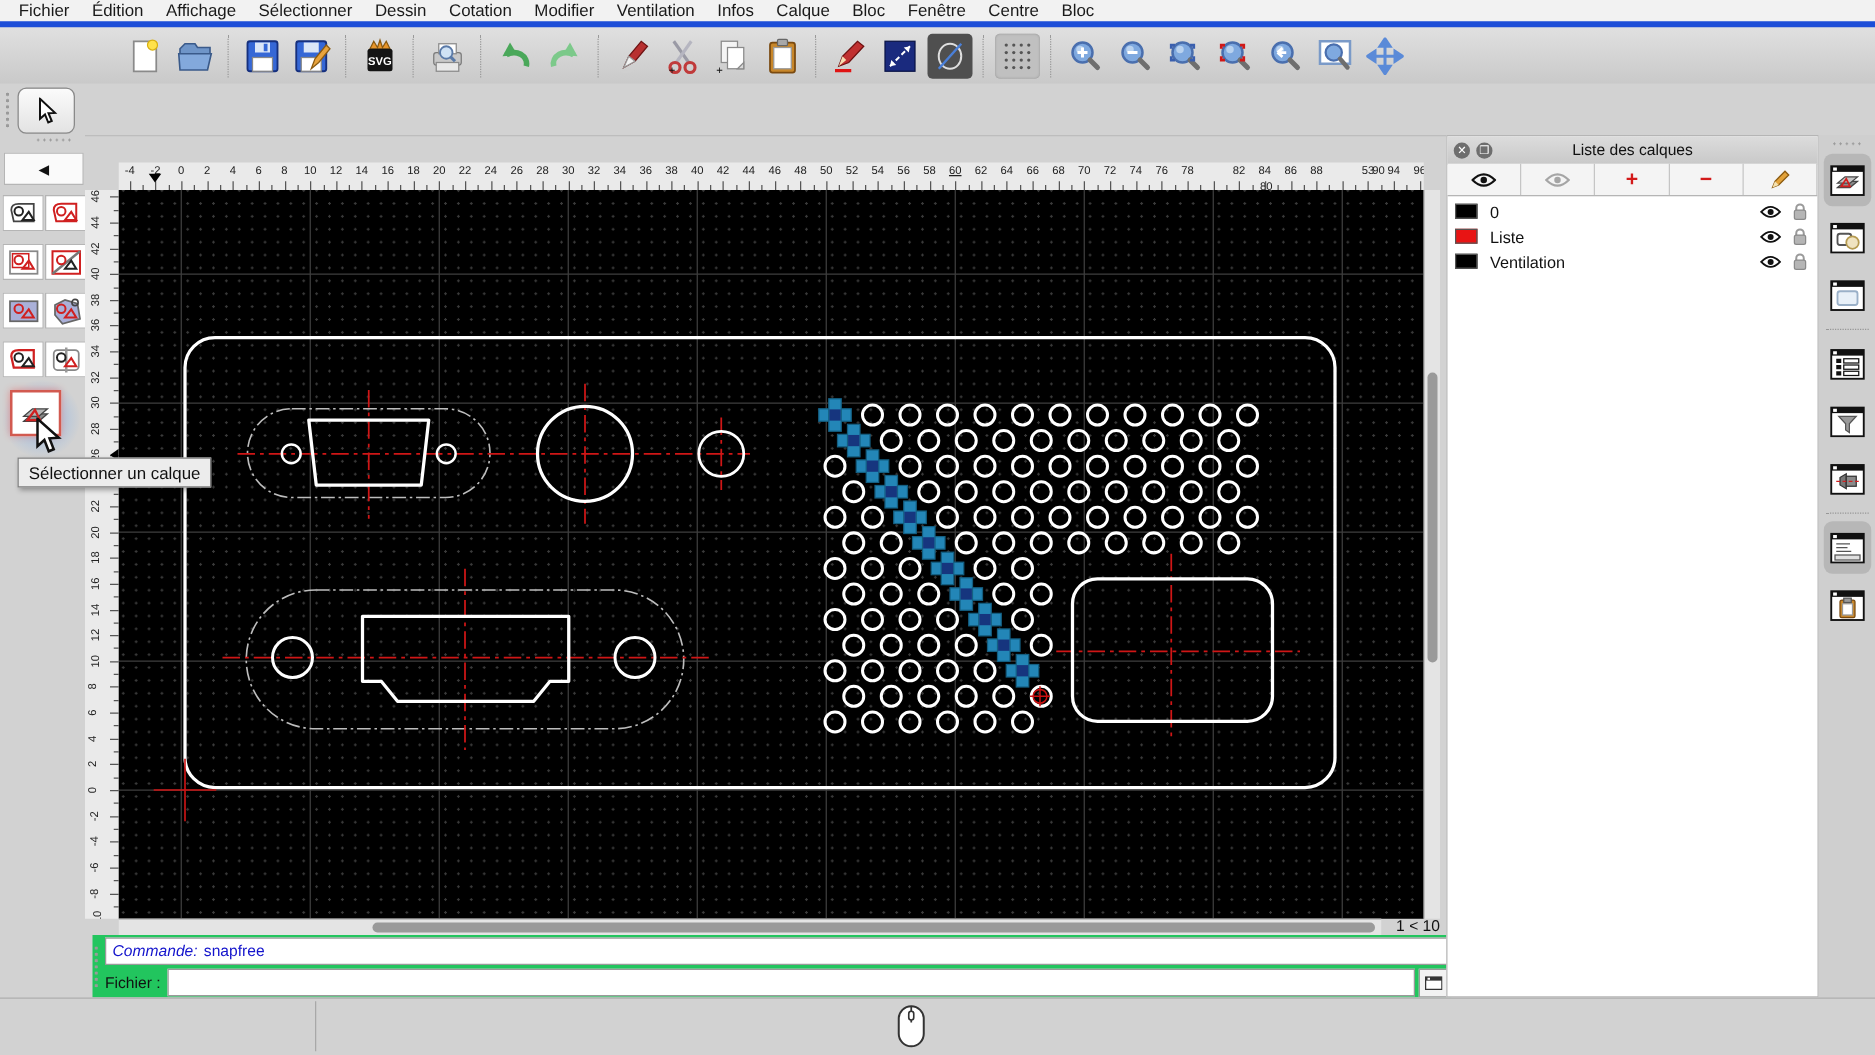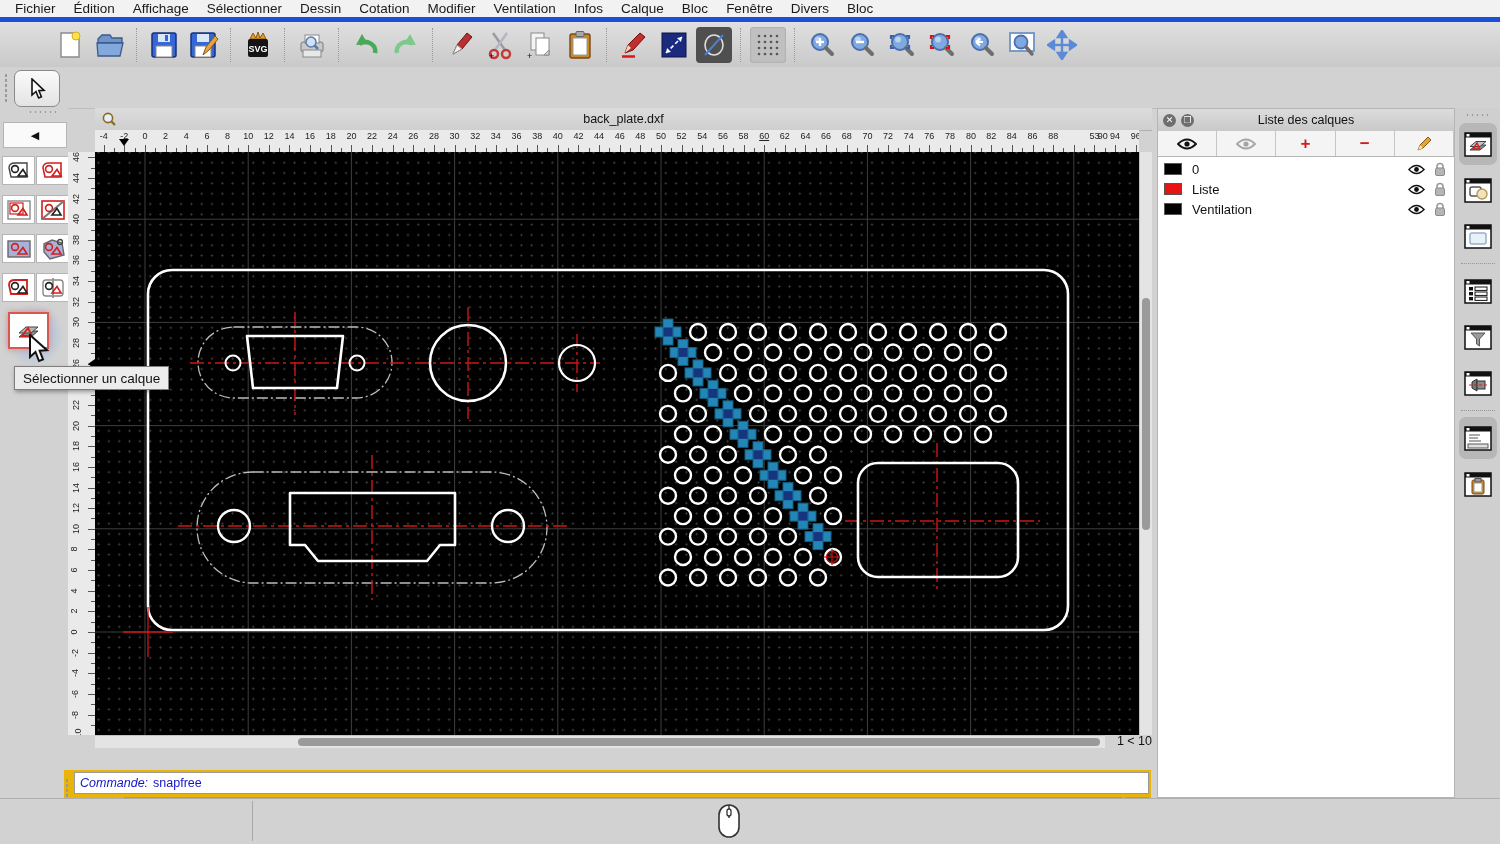--- a/index.html
+++ b/index.html
@@ -5,21 +5,21 @@
   html,body{margin:0;padding:0;background:#888;}
   #app{position:relative;width:1500px;height:844px;background:#d2d2d2;overflow:hidden;
        font-family:"Liberation Sans","DejaVu Sans",sans-serif;color:#111;}
   
   #menubar{position:absolute;left:0;top:0;width:1500px;height:22px;background:#f2f2f2;
            border-bottom:5px solid #1d4ed8;display:flex;align-items:center;padding-left:6px;box-sizing:border-box;}
   .menu-item{font-size:13.5px;padding:0 9px;color:#1a1a1a;white-space:nowrap;}
   
   #toolbar{position:absolute;left:0;top:22px;width:1500px;height:45px;
            background:linear-gradient(#e0e0e0,#c9c9c9);display:flex;align-items:center;
-           padding-left:50px;box-sizing:border-box;}
+           padding-left:96px;box-sizing:border-box;}
   .tb-btn{width:36px;height:36px;display:flex;align-items:center;justify-content:center;flex:0 0 auto;margin:0 2px;}
   .tb-sep{width:1px;height:34px;border-left:1px dotted #9a9a9a;margin:0 6px;flex:0 0 auto;}
   .pressed-dark{background:#4f4f4f;border-radius:4px;}
   .pressed-light{background:#c0c0c0;border-radius:4px;box-shadow:inset 0 0 2px #909090;}
   
   #row2{position:absolute;left:0;top:67px;width:1500px;height:41px;background:#d2d2d2;border-bottom:1px solid #bdbdbd;}
   #arrow-tool{position:absolute;left:14px;top:3px;width:44px;height:35px;border:1.5px solid #8a8a8a;
               border-radius:7px;background:linear-gradient(#fbfbfb,#e3e3e3);display:flex;align-items:center;justify-content:center;}
   .handle-dots{position:absolute;left:4px;top:6px;width:4px;height:30px;
                background-image:radial-gradient(#9a9a9a 1px,transparent 1.2px);background-size:4px 5px;}
@@ -53,21 +53,21 @@
              border-right:7px solid #000;transform:translateY(-50%);}
   #canvas{position:absolute;left:95px;top:152px;width:1044px;height:583px;background-color:#000;
           background-image:radial-gradient(#3a3a3a 0.9px,transparent 1.15px);
           background-size:10.32px 10.32px;background-position:50px 480px;}
   #vscroll{position:absolute;left:1139px;top:152px;width:13px;height:583px;background:#e4e4e4;border-left:1px solid #c0c0c0;box-sizing:border-box;}
   #vthumb{position:absolute;left:2px;top:146px;width:8px;height:232px;background:#9a9a9a;border-radius:5px;}
   #hscroll{position:absolute;left:95px;top:735px;width:1010px;height:13px;background:#e4e4e4;border-top:1px solid #c0c0c0;box-sizing:border-box;}
   #hthumb{position:absolute;left:203px;top:2px;width:802px;height:8px;background:#9a9a9a;border-radius:5px;}
   #zoom-label{position:absolute;left:1100px;top:734px;width:52px;height:15px;font-size:12.5px;text-align:right;color:#111;}
   
-  #cmddock{position:absolute;left:64px;top:748px;width:1087px;height:50px;background:#eab308;margin-top:22px;}
+  #cmddock{position:absolute;left:74px;top:748px;width:1087px;height:50px;background:#22c55e;}
   #cmd-history{position:absolute;left:10px;top:2px;width:1075px;height:22px;background:#fff;border:1px solid #9a9a9a;
                font-size:12.5px;color:#1414cc;display:flex;align-items:center;padding-left:5px;box-sizing:border-box;}
   #cmd-history .lbl{font-style:italic;margin-right:5px;}
   #cmd-row{position:absolute;left:10px;top:27px;width:1075px;height:22px;display:flex;align-items:center;}
   #cmd-label{font-size:12.5px;margin-right:6px;white-space:nowrap;}
   #cmd-input{flex:1;height:20px;background:#fff;border:1px solid #9a9a9a;}
   #cmd-kbd{width:22px;height:21px;margin-left:3px;border:1px solid #9a9a9a;background:#f2f2f2;display:flex;align-items:center;justify-content:center;}
   
   #layerpanel{position:absolute;left:1157px;top:108px;width:298px;height:690px;background:#fff;border:1px solid #b5b5b5;box-sizing:border-box;}
   #lp-head{position:absolute;left:0;top:0;width:100%;height:22px;background:linear-gradient(#dcdcdc,#c9c9c9);
@@ -110,21 +110,21 @@
       <span class="menu-item">Affichage</span>
       <span class="menu-item">Sélectionner</span>
       <span class="menu-item">Dessin</span>
       <span class="menu-item">Cotation</span>
       <span class="menu-item">Modifier</span>
       <span class="menu-item">Ventilation</span>
       <span class="menu-item">Infos</span>
       <span class="menu-item">Calque</span>
       <span class="menu-item">Bloc</span>
       <span class="menu-item">Fenêtre</span>
-      <span class="menu-item">Divers</span>
+      <span class="menu-item">Centre</span>
       <span class="menu-item">Bloc</span>
     </div>
 
   <div id="toolbar">
       <div class="tb-btn">
         <span>
           <svg width="28" height="30" viewBox="0 0 28 30">
             <path d="M5 3 h13 l5 5 v19 h-18 z" fill="#fff" stroke="#8a8a8a" stroke-width="1.4"></path>
             <circle cx="20" cy="6" r="4" fill="#ffe24a" stroke="#d8b010"></circle>
           </svg>
@@ -468,27 +468,20 @@
       </div>
   </div>
 
   <div id="tooltip">Sélectionner un calque</div>
   <div id="cursor">
     <svg width="24" height="30" viewBox="0 0 24 30">
       <path d="M4 1 L4 23 L9.5 18 L13 27 L17 25.4 L13.6 16.7 L21 16.2 Z" fill="#fff" stroke="#111" stroke-width="2"></path>
     </svg>
   </div>
 
-  <div id="tabbar">
-    <svg width="16" height="16" viewBox="0 0 16 16" style="margin-left:6px;z-index:2">
-      <circle cx="7" cy="7" r="4.6" fill="#e8eef8" stroke="#8a6a20" stroke-width="1.6"></circle>
-      <line x1="10.4" y1="10.4" x2="14" y2="14" stroke="#8a6a20" stroke-width="2.2"></line>
-    </svg>
-    <span id="tab-title">back_plate.dxf</span>
-  </div>
 
   <div id="hruler">
       <div class="hr-tick" style="left: 8.72px; height: 7px;"></div>
       <div class="hr-label" style="left: 8.72px;">-4</div>
       <div class="hr-tick" style="left: 19.04px; height: 4px;"></div>
       <div class="hr-tick" style="left: 29.36px; height: 7px;"></div>
       <div class="hr-label" style="left: 29.36px;">-2</div>
       <div class="hr-tick" style="left: 39.68px; height: 4px;"></div>
       <div class="hr-tick" style="left: 50px; height: 7px;"></div>
       <div class="hr-label" style="left: 50px;">0</div>
@@ -604,21 +597,21 @@
       <div class="hr-tick" style="left: 813.68px; height: 7px;"></div>
       <div class="hr-label" style="left: 813.68px;">74</div>
       <div class="hr-tick" style="left: 824px; height: 4px;"></div>
       <div class="hr-tick" style="left: 834.32px; height: 7px;"></div>
       <div class="hr-label" style="left: 834.32px;">76</div>
       <div class="hr-tick" style="left: 844.64px; height: 4px;"></div>
       <div class="hr-tick" style="left: 854.96px; height: 7px;"></div>
       <div class="hr-label" style="left: 854.96px;">78</div>
       <div class="hr-tick" style="left: 865.28px; height: 4px;"></div>
       <div class="hr-tick" style="left: 875.6px; height: 7px;"></div>
-      <div class="hr-label" style="left: 876px;">80</div>
+      <div class="hr-label" style="left: 918px; margin-top: 13px;">80</div>
       <div class="hr-tick" style="left: 885.92px; height: 4px;"></div>
       <div class="hr-tick" style="left: 896.24px; height: 7px;"></div>
       <div class="hr-label" style="left: 896.24px;">82</div>
       <div class="hr-tick" style="left: 906.56px; height: 4px;"></div>
       <div class="hr-tick" style="left: 916.88px; height: 7px;"></div>
       <div class="hr-label" style="left: 916.88px;">84</div>
       <div class="hr-tick" style="left: 927.2px; height: 4px;"></div>
       <div class="hr-tick" style="left: 937.52px; height: 7px;"></div>
       <div class="hr-label" style="left: 937.52px;">86</div>
       <div class="hr-tick" style="left: 947.84px; height: 4px;"></div>

